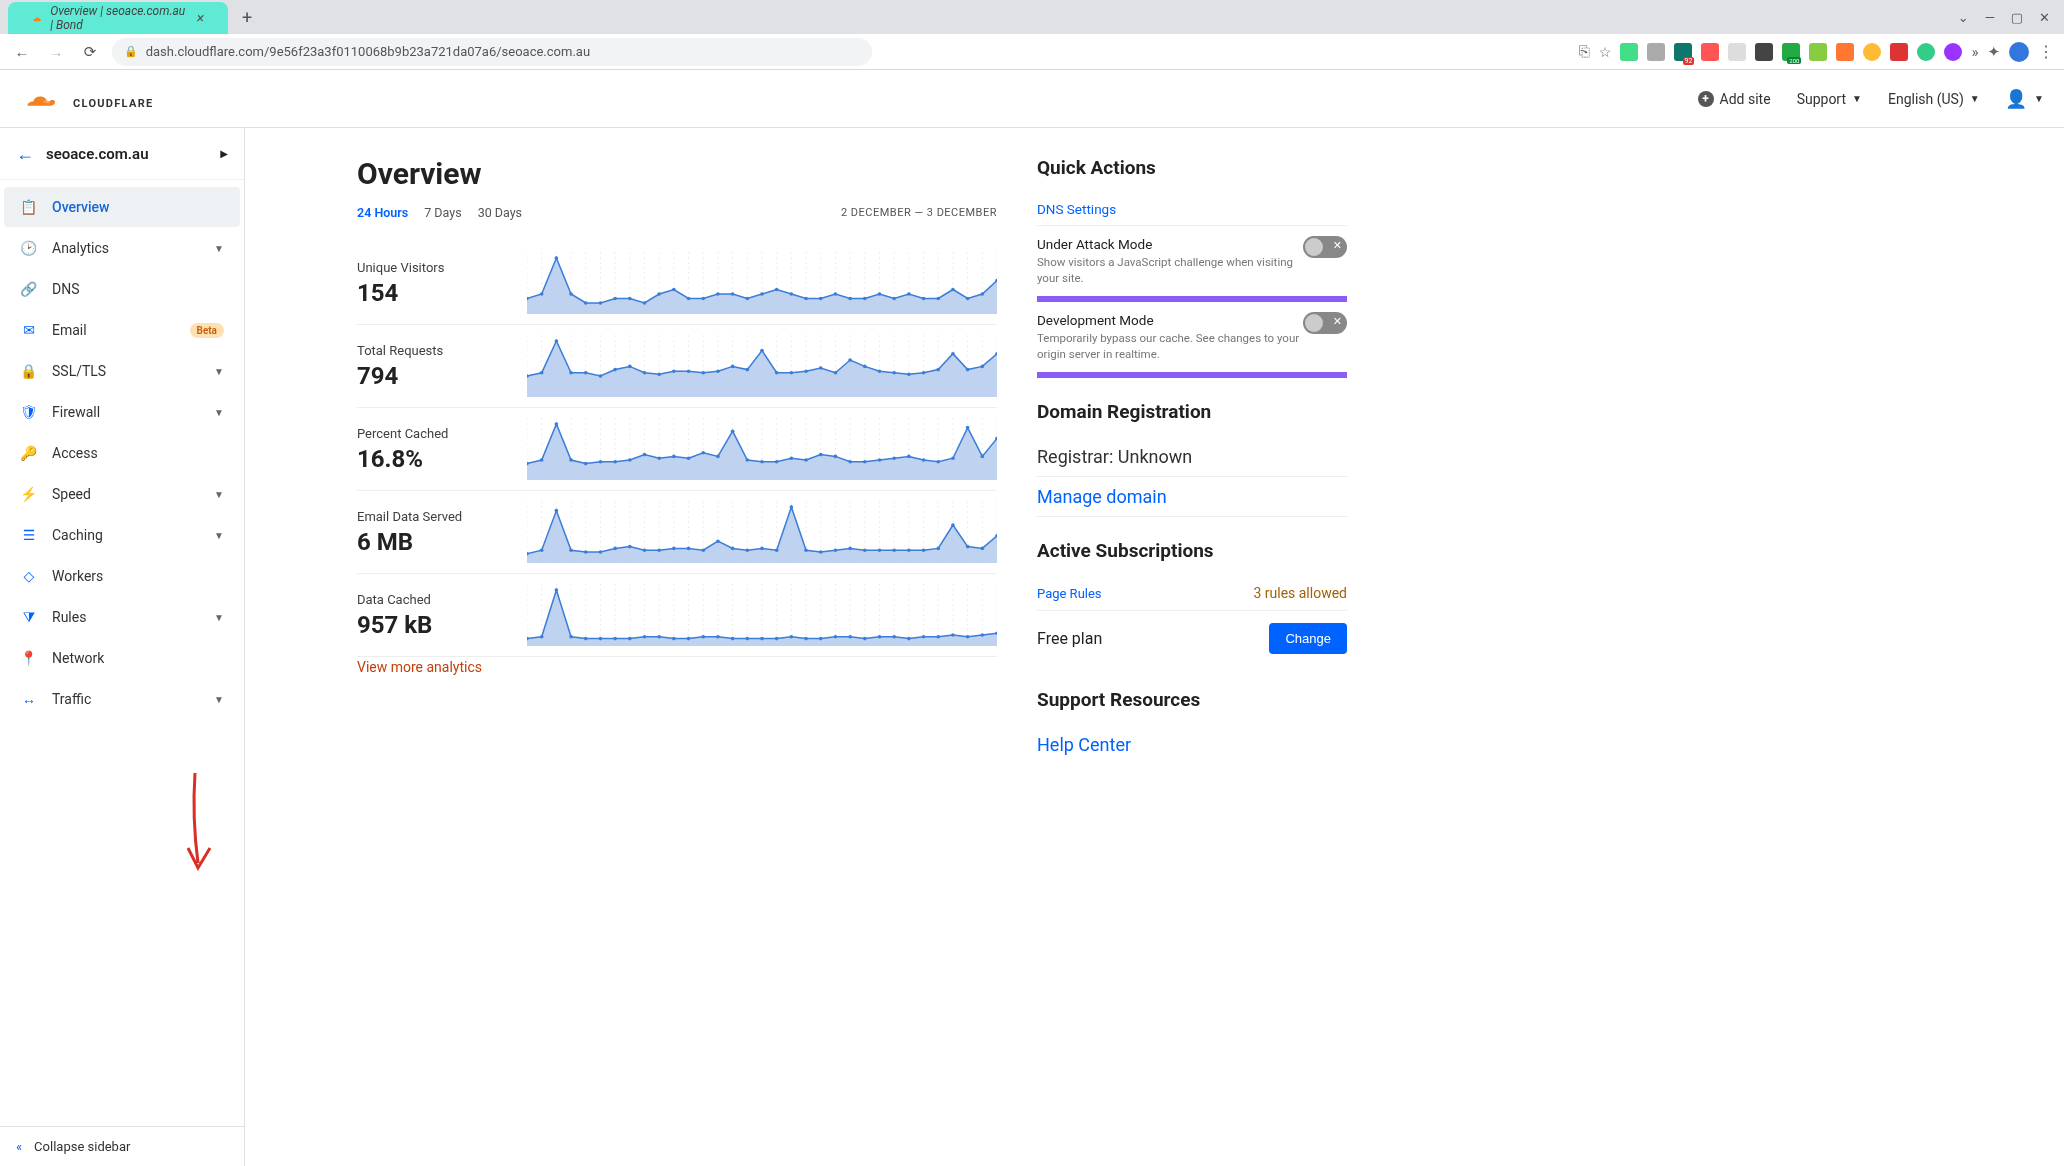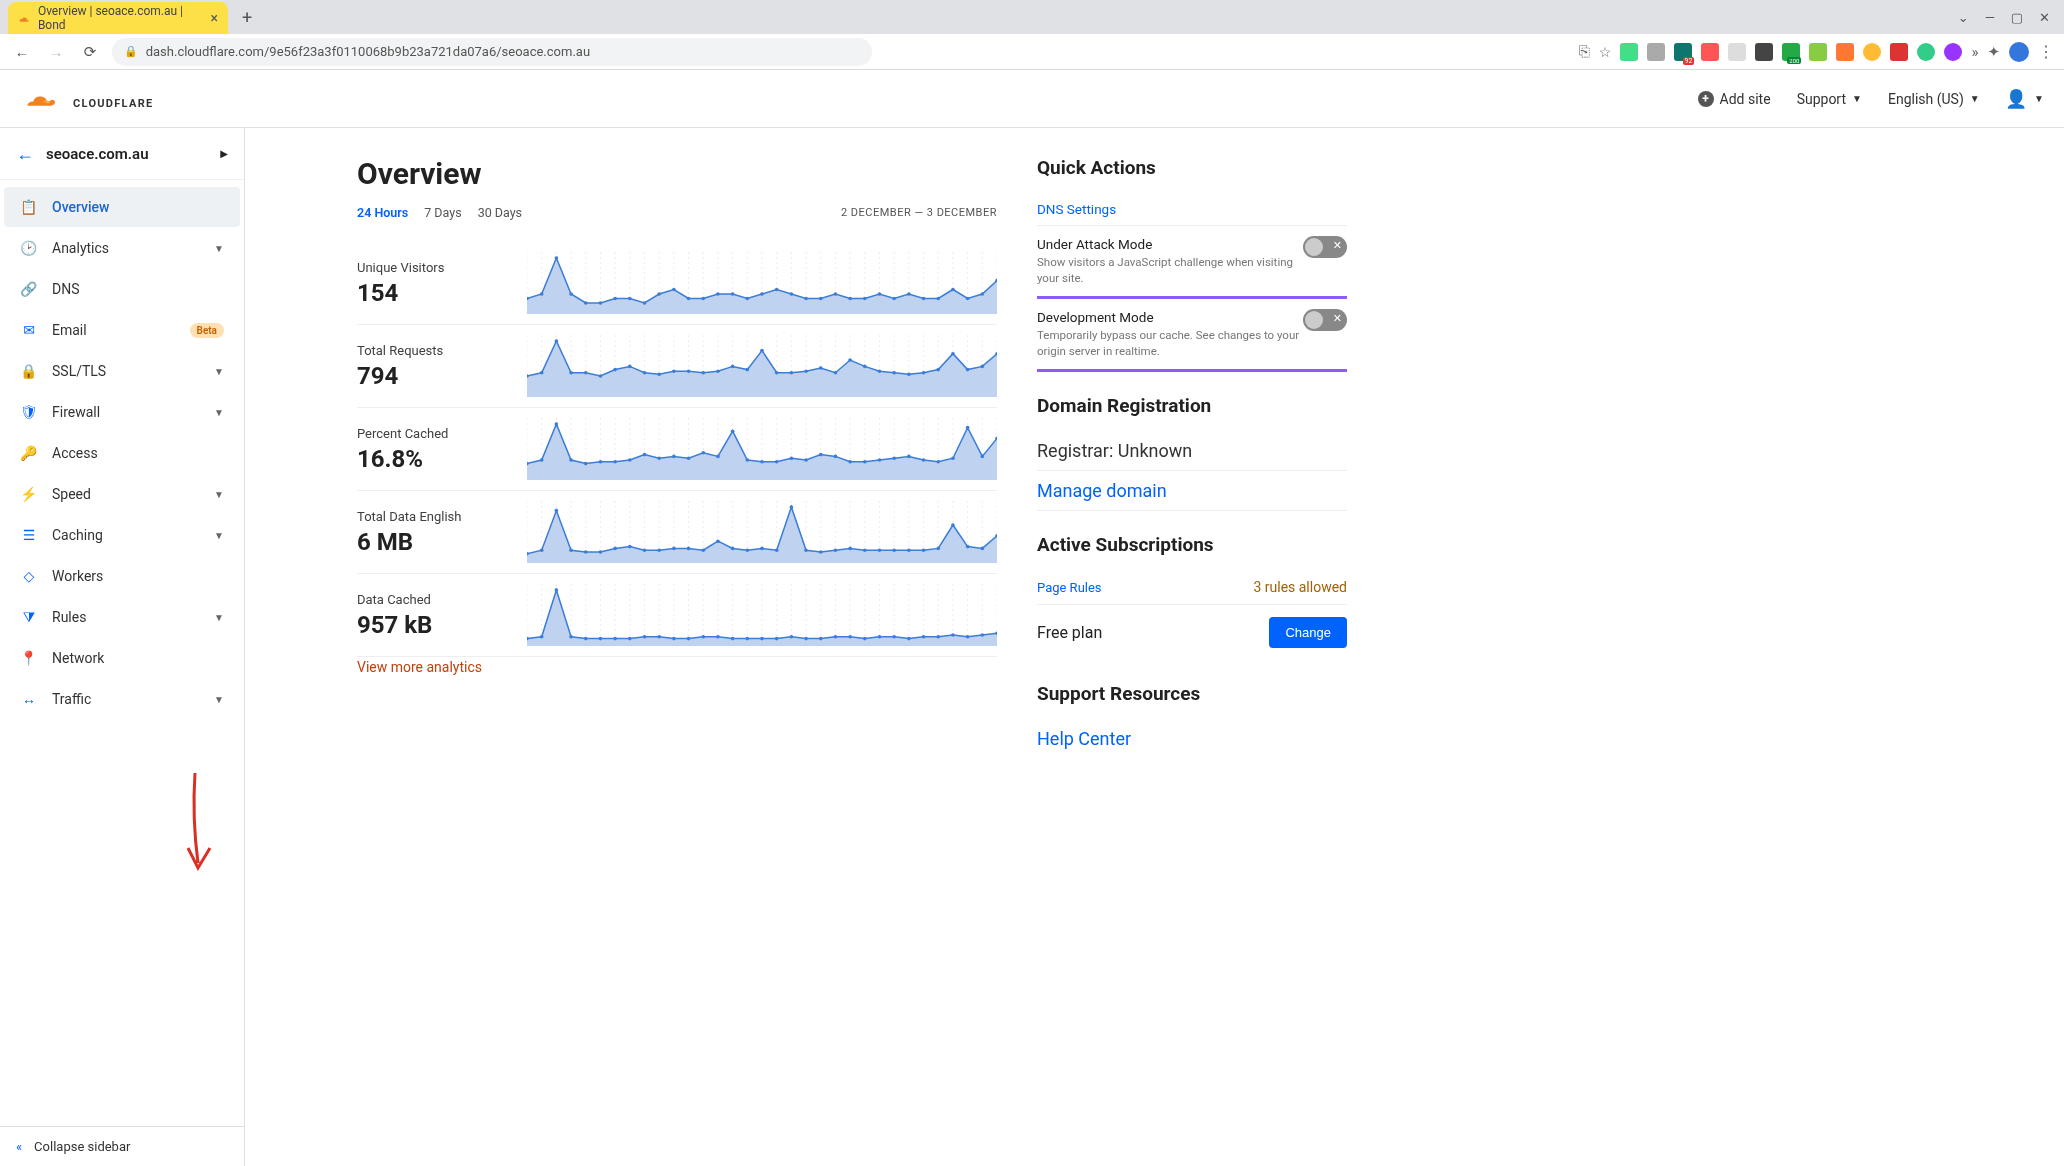--- a/index.html
+++ b/index.html
@@ -1,20 +1,20 @@
 <!DOCTYPE html>
 <html><head>
 <meta charset="utf-8">
 <style>
   * { box-sizing: border-box; margin: 0; padding: 0; }
   body { font-family: -apple-system, BlinkMacSystemFont, "Segoe UI", Roboto, Arial, sans-serif; background: #fff; color: #222; overflow: hidden; }
   
   
   .browser-chrome { background: #dfe1e5; height: 34px; display: flex; align-items: center; padding: 0 8px; gap: 6px; }
-  .tab { background: #fde047; border-radius: 8px 8px 0 0; height: 32px; display: flex; align-items: center; padding: 0 10px; gap: 7px; font-size: 12px; color: #444; max-width: 220px; margin-top:2px;}
+  .tab { background: #5eead4; border-radius: 8px 8px 0 0; height: 32px; display: flex; align-items: center; padding: 0 24px; gap: 7px; font-size: 12px; color: #444; max-width: 220px; margin-top:2px;font-style:italic;}
   .favicon { width: 14px; height: 14px; }
   .cf-favicon { fill: #f48120; }
   .tab-close { font-size: 14px; color: #555; cursor: pointer; margin-left:4px;}
   .tab-add { width: 26px; height: 26px; display:flex; align-items:center; justify-content:center; color:#555; font-size:18px; cursor:pointer;}
   .chrome-right { margin-left:auto; display:flex; gap:16px; color:#555; font-size:13px; padding-right:6px;}
   .chrome-right span { cursor:pointer; }
   
   .nav-bar { background:#fff; height:36px; display:flex; align-items:center; padding:0 10px; gap:10px; border-bottom:1px solid #d9d9d9;}
   .nav-btn { width:24px; height:24px; display:flex; align-items:center; justify-content:center; color:#555; cursor:pointer; font-size:15px;}
   .addr { flex:1; display:flex; align-items:center; background:#f1f3f4; border-radius:16px; height:28px; padding:0 12px; font-size:13px; color:#555; gap:8px; max-width:760px;}
@@ -71,21 +71,21 @@
   .metric-text { width:170px;}
   .metric-label { font-size:13px; color:#404040; margin-bottom:4px;}
   .metric-value { font-size:24px; font-weight:700; color:#222;}
   .spark { flex:1; height:62px;}
   
   .view-more { color:#c2410c; font-size:14px; display:inline-block; cursor:pointer;}
   
   
   h2.sec-title { font-size:19px; font-weight:700; margin-bottom:14px; color:#222;}
   .qa-link { display:block; color:#0062ff; font-size:13.5px; padding:8px 0; border-bottom:1px solid #eee; cursor:pointer;}
-  .qa-mode { padding:10px 0; border-bottom:3px solid #8b5cf6; display:flex; gap:3px;}
+  .qa-mode { padding:10px 0; border-bottom:6px solid #8b5cf6; display:flex; gap:3px;}
   .qa-mode-text { flex:1;}
   .qa-mode-title { font-size:13.5px; color:#222; margin-bottom:3px;}
   .qa-mode-desc { font-size:11.5px; color:#777; line-height:1.35;}
   .toggle { width:44px; height:22px; background:#888; border-radius:11px; position:relative; cursor:pointer; flex-shrink:0;}
   .toggle-knob { width:18px; height:18px; background:#ccc; border-radius:50%; position:absolute; top:2px; left:2px;}
   .toggle-x { position:absolute; right:5px; top:3px; color:#fff; font-size:11px;}
   
   .sec-block { margin-top:22px;}
   .info-line { font-size:18px; color:#333; padding:9px 0; border-bottom:1px solid #eee;}
   .link { color:#0062ff; cursor:pointer;}
@@ -509,21 +509,21 @@
                 <circle class="sparkline-dot" cx="388.125" cy="42" r="1.8"></circle>
                 <circle class="sparkline-dot" cx="402.5" cy="43.8" r="1.8"></circle>
                 <circle class="sparkline-dot" cx="416.875" cy="40.2" r="1.8"></circle>
                 <circle class="sparkline-dot" cx="431.25" cy="9.600000000000001" r="1.8"></circle>
                 <circle class="sparkline-dot" cx="445.625" cy="38.4" r="1.8"></circle>
                 <circle class="sparkline-dot" cx="460" cy="20.400000000000006" r="1.8"></circle>
               </svg>
             </div>
             <div class="metric-block">
               <div class="metric-text">
-      <div class="metric-label">Total Data English</div>
+      <div class="metric-label">Email Data Served</div>
       <div class="metric-value">6 MB</div>
     </div>
               <svg class="spark" viewBox="0 0 460 62" preserveAspectRatio="none">
                 <line class="grid-line" x1="0" y1="0" x2="0" y2="62"></line>
                 <line class="grid-line" x1="14.375" y1="0" x2="14.375" y2="62"></line>
                 <line class="grid-line" x1="28.75" y1="0" x2="28.75" y2="62"></line>
                 <line class="grid-line" x1="43.125" y1="0" x2="43.125" y2="62"></line>
                 <line class="grid-line" x1="57.5" y1="0" x2="57.5" y2="62"></line>
                 <line class="grid-line" x1="71.875" y1="0" x2="71.875" y2="62"></line>
                 <line class="grid-line" x1="86.25" y1="0" x2="86.25" y2="62"></line>

